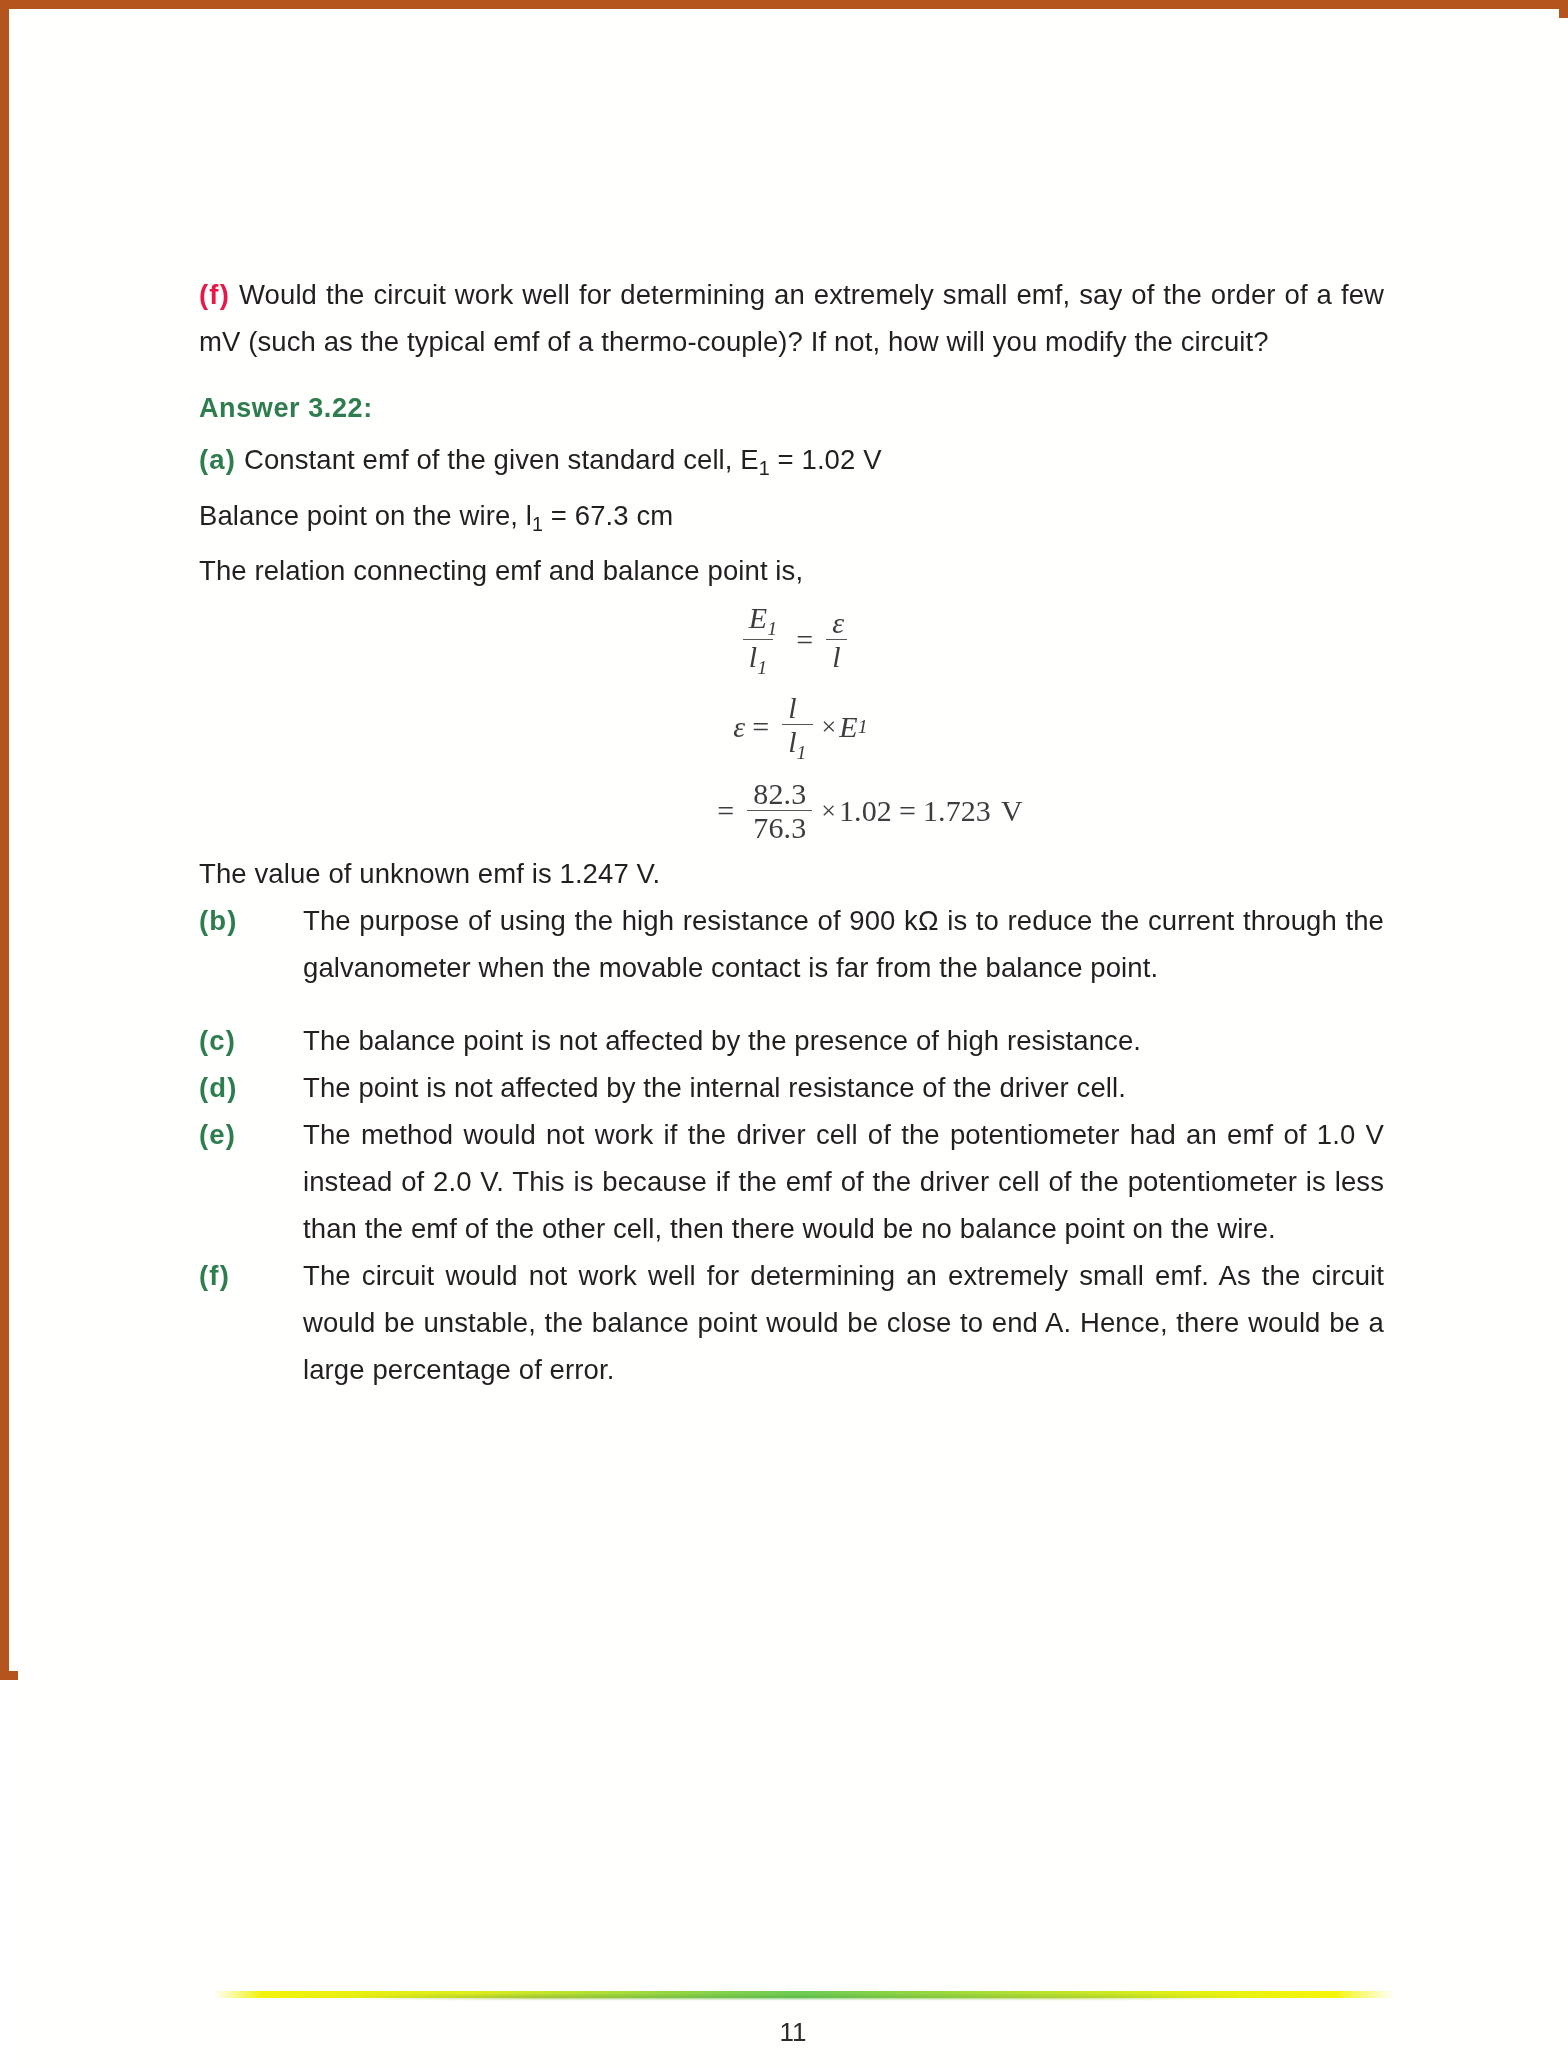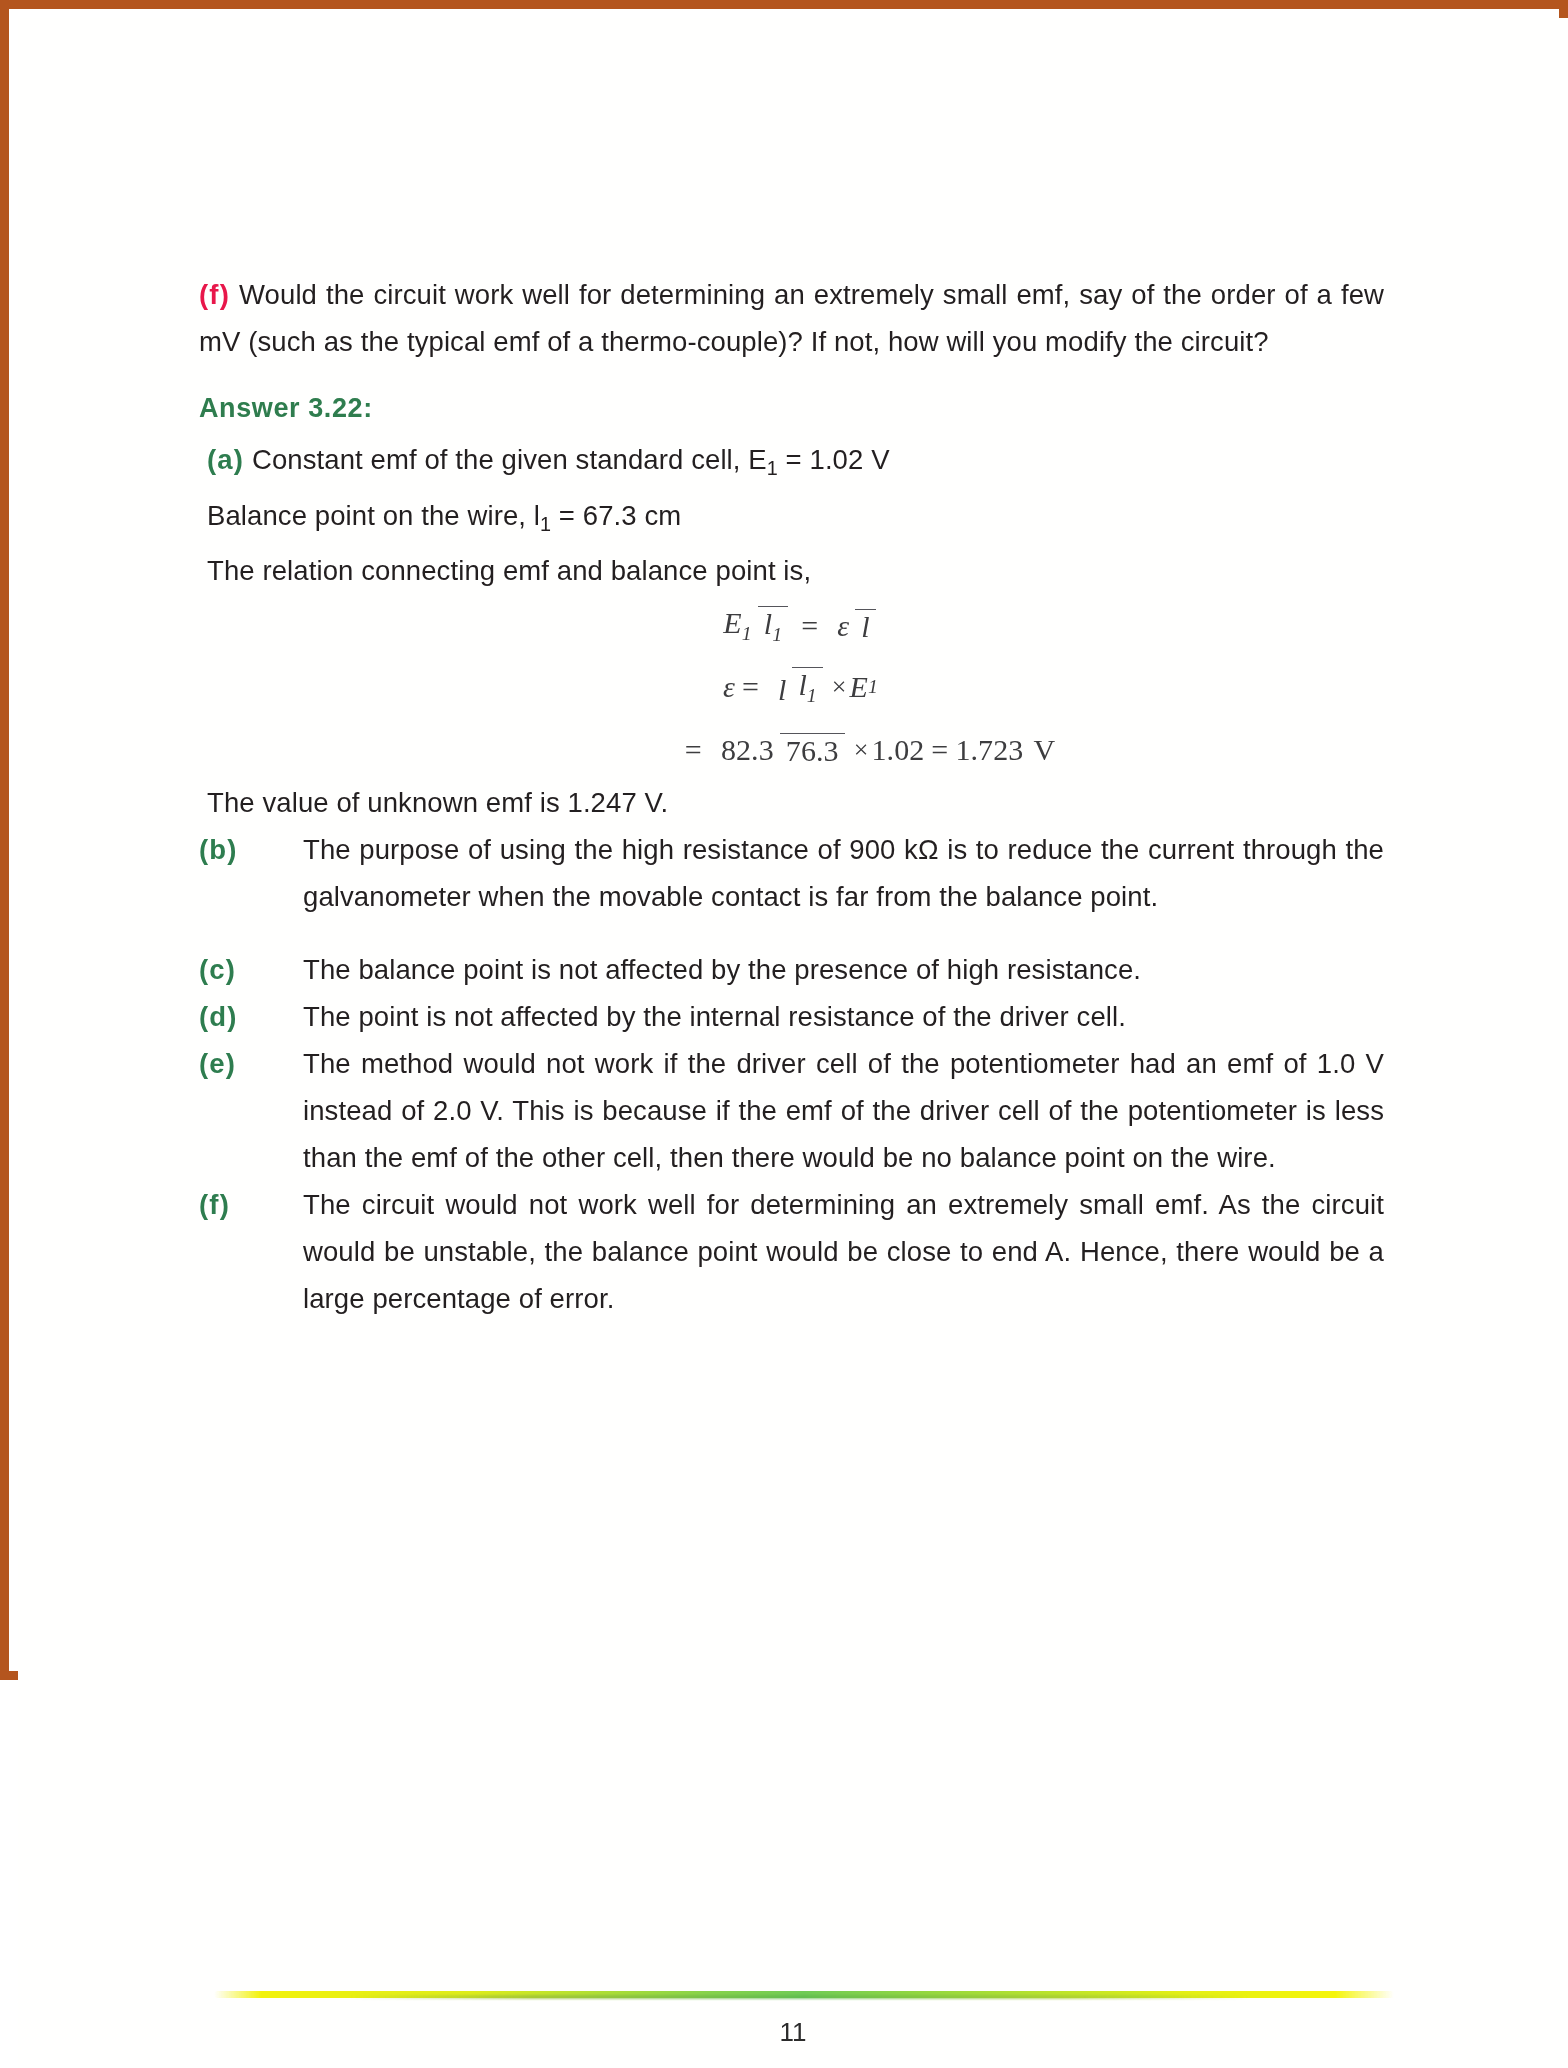--- a/index.html
+++ b/index.html
@@ -44,21 +44,21 @@
     line-height: 47px;
     letter-spacing: 0.1px;
   }
 
   p { margin: 0; }
 
   .para-just {
     text-align: justify;
     text-justify: inter-word;
   }
-  .para-left { text-align: left; margin-left: 8px; }
+  .para-left { text-align: left; }
 
   .lbl-red {
     color: #e8174a;
     font-weight: bold;
     letter-spacing: 1.2px;
   }
   .lbl-green {
     color: #2e7d4f;
     font-weight: bold;
     letter-spacing: 1.2px;
@@ -100,21 +100,22 @@
     justify-content: center;
     font-style: italic;
     font-size: 30px;
   }
   .eq1 { padding-left: 10px; }
   .eq2 { padding-left: 18px; margin-top: 14px; }
   .eq3 { padding-left: 150px; margin-top: 16px; }
 
   .frac {
     display: inline-flex;
-    align-items: flex-end;
+    flex-direction: column;
+    align-items: flex-start;
     justify-content: center;
     vertical-align: middle;
     margin: 0 6px;
     line-height: 1.04;
   }
   .frac .num { padding: 0 6px 1px 6px; }
   .frac .den {
     padding: 1px 6px 0 6px;
     border-top: 1.6px solid #55555a;
   }

